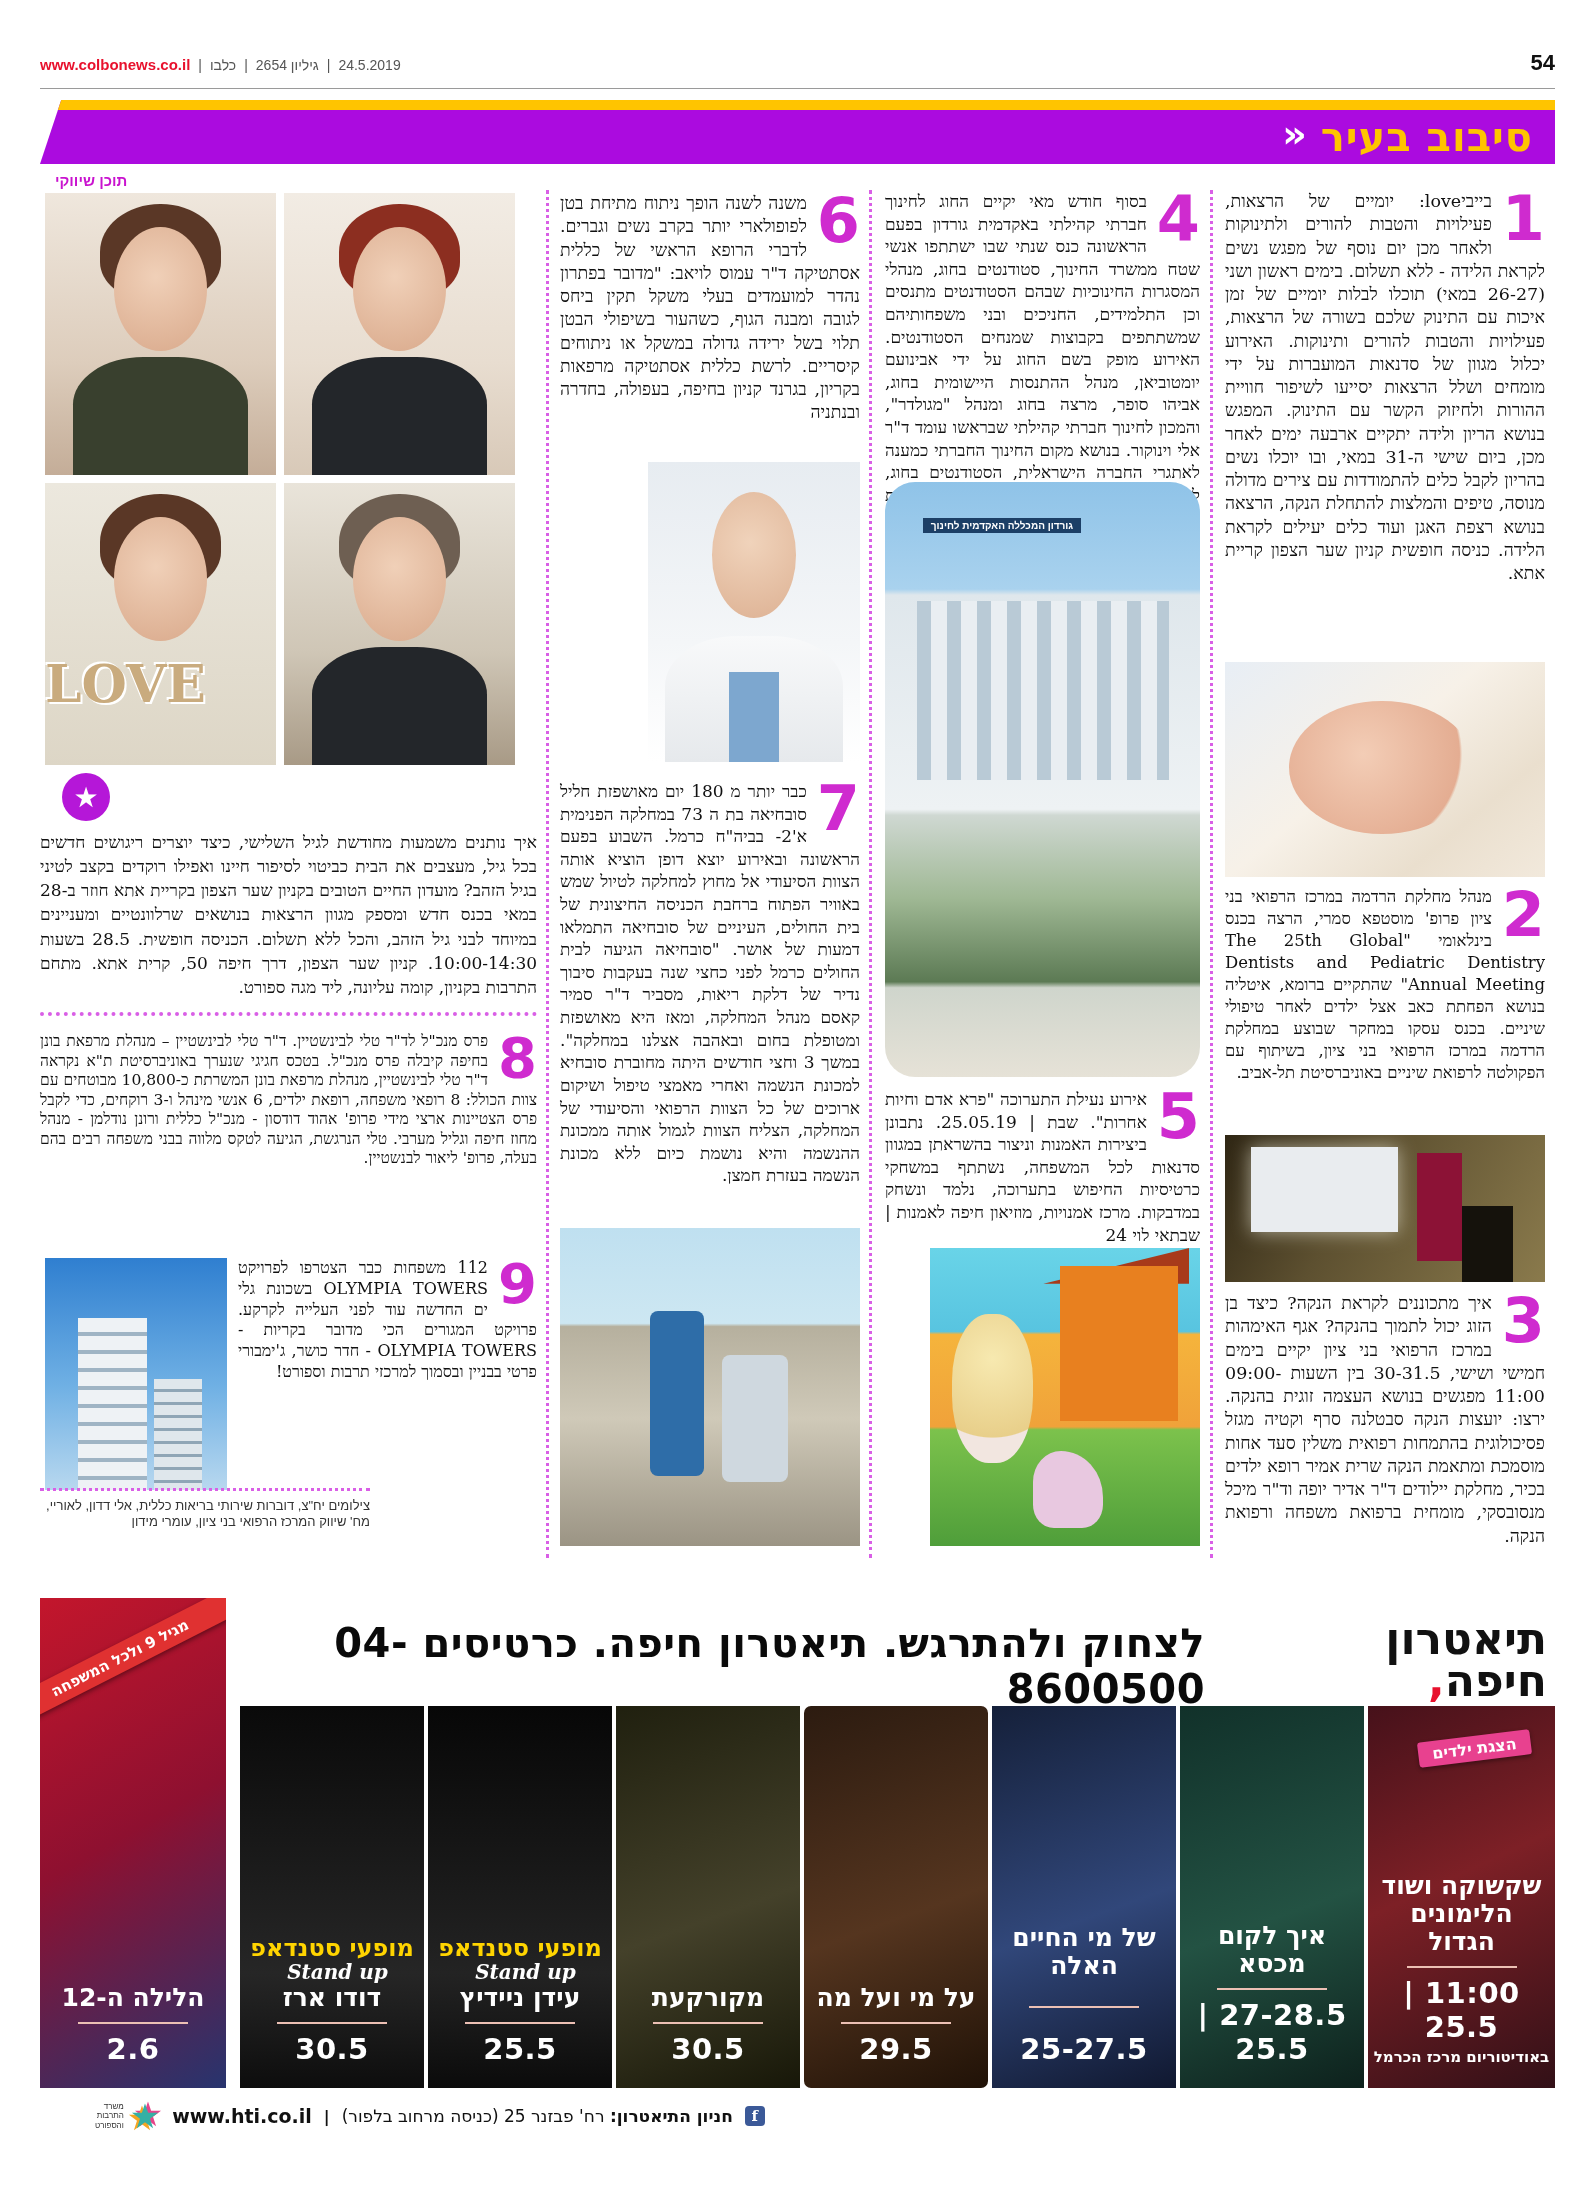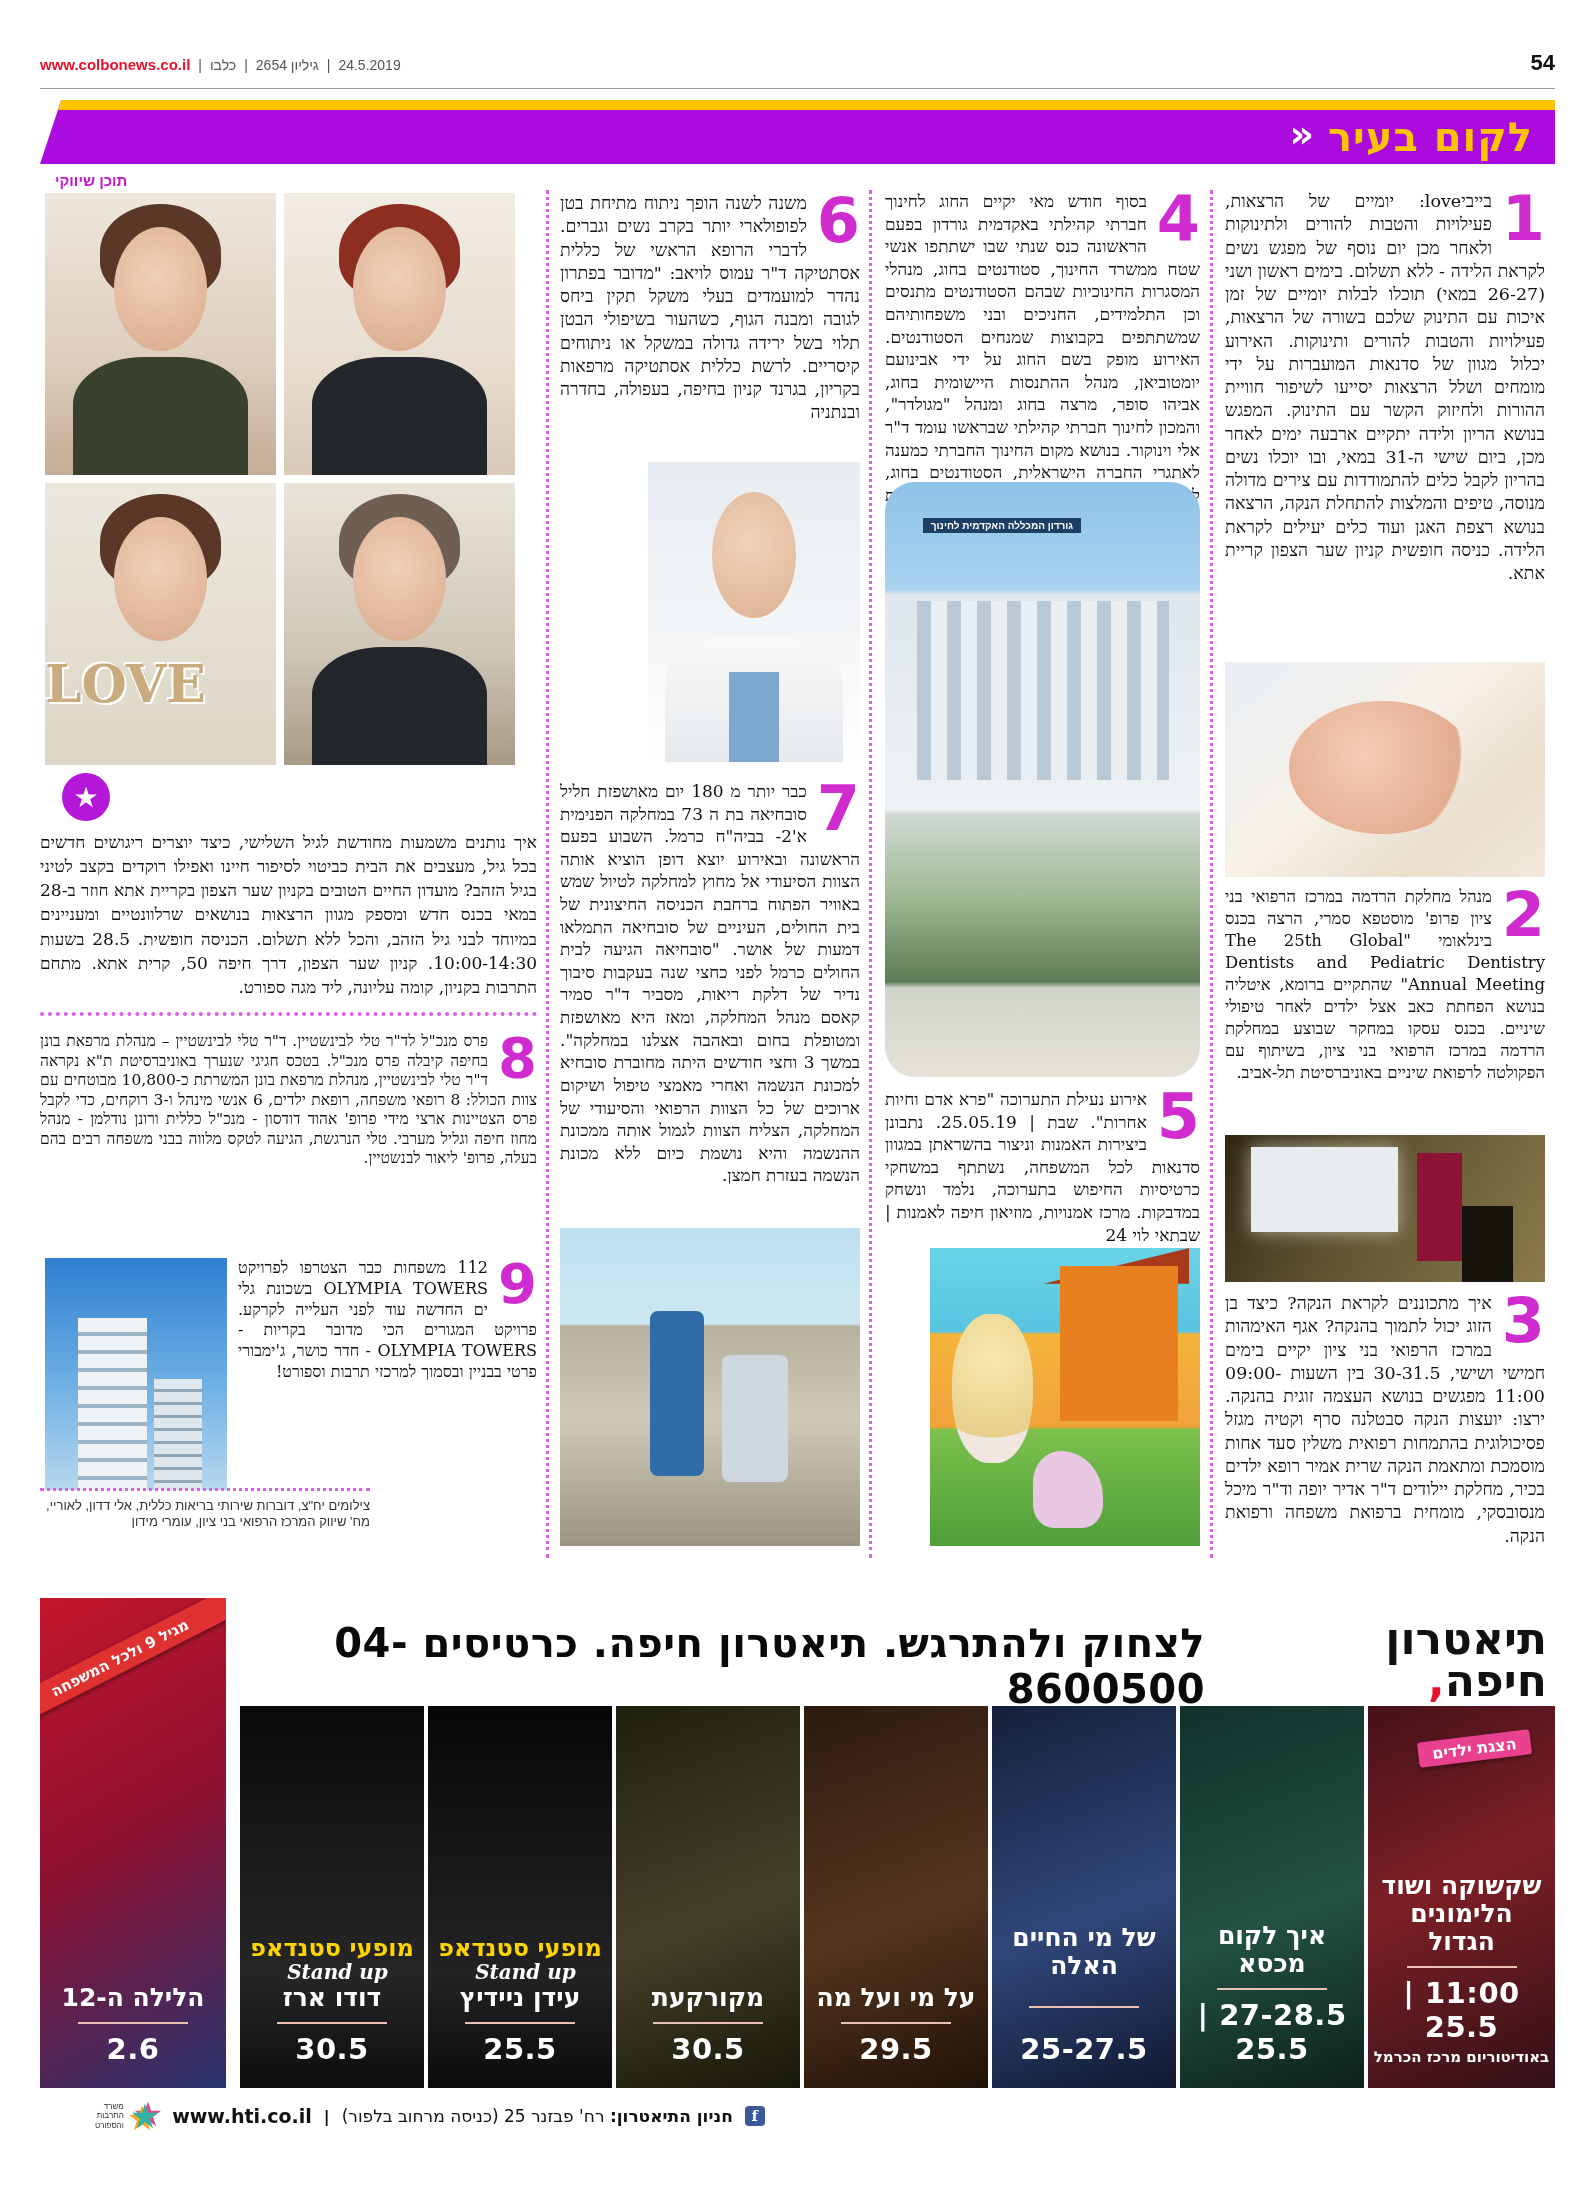--- a/index.html
+++ b/index.html
@@ -99,21 +99,21 @@
         padding-bottom:22px;box-sizing:border-box;overflow:hidden;}
   .panel .sline{width:110px;height:2px;background:#ecc0b4;margin:10px auto 8px;}
   .stitle{font-weight:900;font-size:25px;line-height:1.12;padding:0 6px;}
   .sdate{font-weight:900;font-size:29px;letter-spacing:.5px;}
   .svenue{font-weight:700;font-size:15px;margin-top:4px;}
   .scat{color:#ffd400;font-weight:900;font-size:24px;}
   .sen{font:italic 700 20px "DejaVu Serif", serif;margin-top:-2px;margin-left:11px;}
   .bg1{background:linear-gradient(155deg,#46111a 0%,#7d2026 45%,#321017 100%);}
   .bg2{background:linear-gradient(160deg,#11312a 0%,#235243 55%,#0d211c 100%);}
   .bg3{background:linear-gradient(160deg,#15203a 0%,#31477a 55%,#101830 100%);gap:16px;}
-  .bg4{background:linear-gradient(160deg,#2c1b10 0%,#55351f 55%,#201207 100%);}
+  .bg4{background:linear-gradient(160deg,#2c1b10 0%,#55351f 55%,#201207 100%);border-radius:7px;}
   .bg5{background:linear-gradient(160deg,#20200f 0%,#44412a 55%,#171708 100%);}
   .bg6{background:linear-gradient(#070707 0%,#232323 70%,#0b0b0b 100%);}
   .bg7{background:linear-gradient(#0a0a0a 0%,#262626 70%,#0d0d0d 100%);}
   .bg8{background:linear-gradient(150deg,#c3162c 0%,#8e1030 48%,#27346e 100%);}
   .badge-kids{position:absolute;top:30px;right:24px;background:#e8418f;color:#fff;
         font:bold 16px "DejaVu Sans", sans-serif;padding:3px 14px;border-radius:3px;
         transform:rotate(-7deg);box-shadow:0 2px 4px rgba(0,0,0,.4);}
   .ribbon{position:absolute;top:46px;left:-52px;background:#e03131;color:#fff;
         font:bold 15px "DejaVu Sans", sans-serif;padding:5px 56px;transform:rotate(-27deg);
         box-shadow:0 2px 5px rgba(0,0,0,.45);white-space:nowrap;}
@@ -144,21 +144,21 @@
       <span>|</span>
       <span>24.5.2019</span>
     </div>
     <div class="pageno">54</div>
   </div>
   <div class="hrule"></div>
 
   <div class="banner">
     <div class="stripe"></div>
     <div class="trow">
-      <span class="btitle">לקום בעיר</span>
+      <span class="btitle">סיבוב בעיר</span>
       <span class="bchev">«</span>
     </div>
   </div>
   <div class="tag">תוכן שיווקי</div>
 
   <div class="vsep" style="left:546px;"></div>
   <div class="vsep" style="left:869px;"></div>
   <div class="vsep" style="left:1210px;"></div>
 
   <div class="art" style="left:1225px;top:190px;width:320px;">

